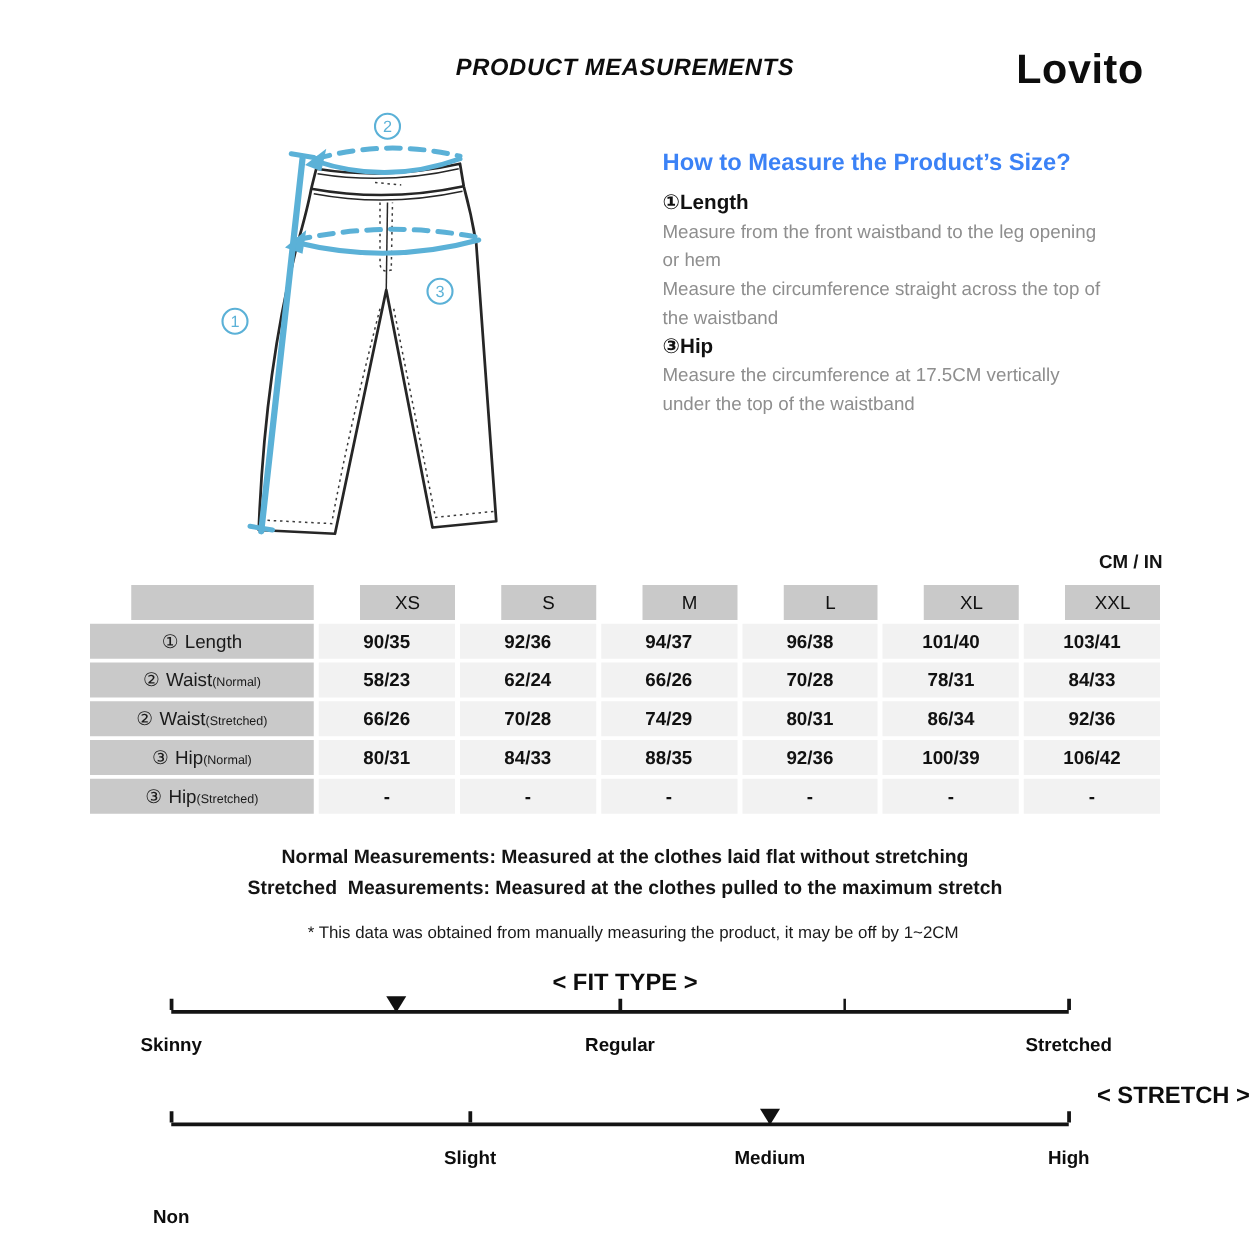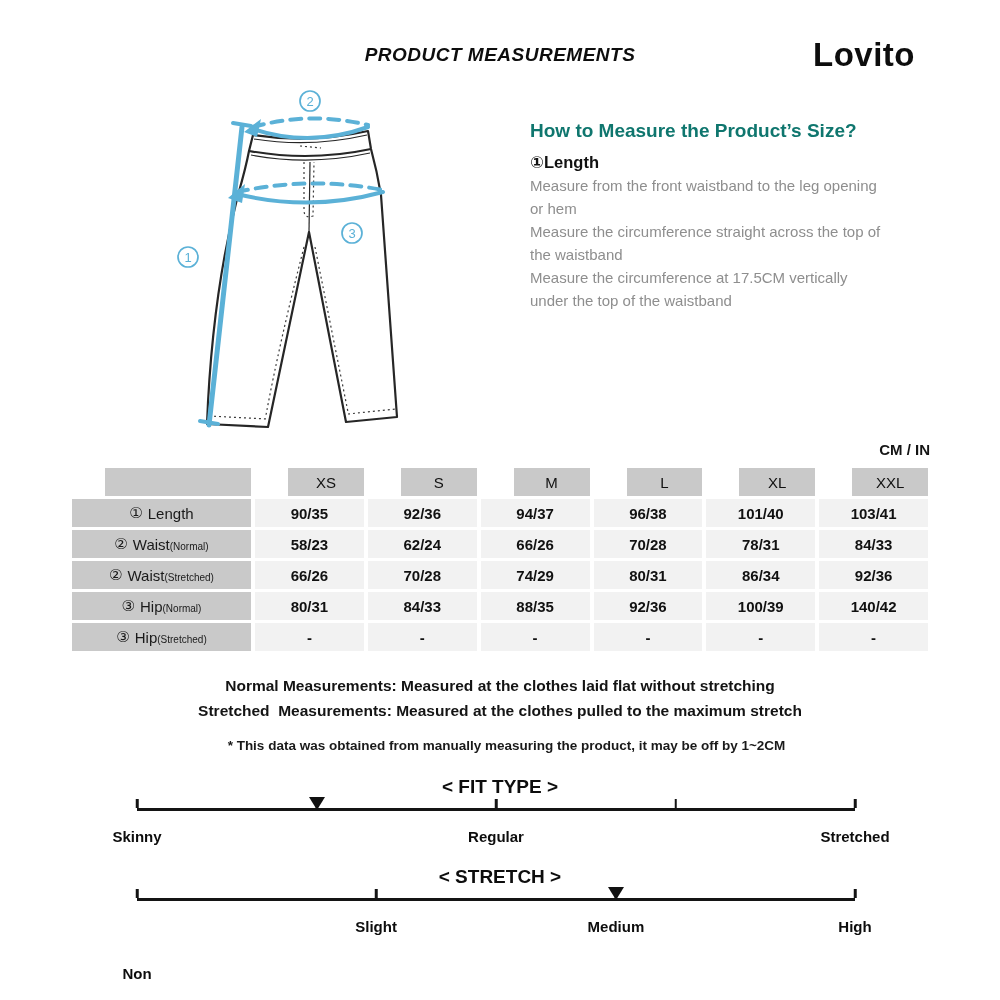--- a/index.html
+++ b/index.html
@@ -9,21 +9,21 @@
     overflow:hidden;
   }
   .abs{position:absolute;}
 
   
   .page-title{left:0;right:0;top:44px;text-align:center;font-size:19px;font-weight:700;letter-spacing:.5px;color:#0d0d0d;font-style:italic;}
   .brand{right:85px;top:36px;font-size:33px;font-weight:700;color:#0d0d0d;letter-spacing:.5px;}
 
   
   .howto{left:530px;top:120px;width:408px;}
-  .howto h2{margin:0 0 9px 0;font-size:19px;font-weight:700;color:#0f766e;}
+  .howto h2{margin:0 0 9px 0;font-size:19px;font-weight:700;color:#3b82f6;}
   .hitem-label{font-size:16.5px;font-weight:700;line-height:23px;color:#111;}
   .hitem-desc{font-size:15px;line-height:23px;color:#8e8e8e;width:352px;}
 
   
   .diagram{left:150px;top:85px;width:370px;height:360px;}
   .outline{fill:#ffffff;stroke:#262626;stroke-width:2.2;stroke-linejoin:round;}
   .pline{fill:none;stroke:#262626;stroke-width:2;}
   .thin{fill:none;stroke:#262626;stroke-width:1.2;}
   .dots{fill:none;stroke:#3a3a3a;stroke-width:1.2;stroke-dasharray:2 3;}
   .c-dash{fill:none;stroke:#5bb1d7;stroke-width:4;stroke-linecap:round;stroke-dasharray:11 8;}
@@ -40,21 +40,21 @@
     grid-template-columns:179px repeat(6,1fr);gap:3px 4px;}
   .cell{height:28px;display:flex;align-items:center;justify-content:center;font-size:15px;}
   .cell.head{background:#c9c9c9;font-weight:400;color:#111;margin-left:33px;}
   .cell.rowlabel{background:#c9c9c9;color:#1a1a1a;font-weight:400;}
   .cell.val{background:#f2f2f2;font-weight:700;color:#111;}
   .cnum{margin-right:5px;font-size:15px;}
   .sub{font-size:10px;position:relative;top:2px;}
 
   
   .note-line{left:0;right:0;text-align:center;font-size:15.5px;font-weight:700;color:#141414;white-space:pre-wrap;}
-  .disclaimer{left:0;right:0;text-align:center;font-size:13.5px;font-weight:700;color:#1a1a1a;padding-left:13px;}
+  .disclaimer{left:0;right:0;text-align:center;font-size:13.5px;font-weight:400;color:#1a1a1a;padding-left:13px;}
 
   
   .scale-title{left:0;right:0;text-align:center;font-size:19px;font-weight:700;color:#0d0d0d;}
   .track{left:137px;width:718px;height:12px;}
   .track .line{position:absolute;left:0;right:0;bottom:0;height:3px;background:#141414;}
   .tick{position:absolute;bottom:3px;width:2.5px;height:9px;background:#141414;transform:translateX(-50%);}
   .marker{position:absolute;bottom:1px;width:0;height:0;transform:translateX(-50%);
     border-left:8px solid transparent;border-right:8px solid transparent;border-top:13px solid #111;}
   .scale-label{position:absolute;transform:translateX(-50%);font-size:15px;font-weight:700;color:#0d0d0d;white-space:nowrap;}
   .labels-row{left:137px;width:718px;height:18px;}
@@ -111,20 +111,21 @@
 <div class="abs howto">
   <h2>How to Measure the Product’s Size?</h2>
   <div>
     <div class="hitem-label"><span>①</span><span>Length</span></div>
     <div class="hitem-desc">Measure from the front waistband to the leg opening or hem</div>
   </div>
   <div>
     <div class="hitem-desc">Measure the circumference straight across the top of the waistband</div>
   </div>
   <div>
+    <div class="hitem-label"><span>③</span><span>Hip</span></div>
     <div class="hitem-desc">Measure the circumference at 17.5CM vertically under the top of the waistband</div>
   </div>
 </div>
 
 <div class="abs unit-label">CM / IN</div>
 
 <div class="abs size-table">
   <div class="cell head"></div>
   <div class="cell head">XS</div>
   <div class="cell head">S</div>
@@ -172,21 +173,21 @@
   <div class="cell rowlabel">
       <span class="cnum">③</span>
       <span>Hip</span>
       <span class="sub">(Normal)</span>
     </div>
   <div class="cell val">80/31</div>
   <div class="cell val">84/33</div>
   <div class="cell val">88/35</div>
   <div class="cell val">92/36</div>
   <div class="cell val">100/39</div>
-  <div class="cell val">140/42</div>
+  <div class="cell val">106/42</div>
 
   <div class="cell rowlabel">
       <span class="cnum">③</span>
       <span>Hip</span>
       <span class="sub">(Stretched)</span>
     </div>
   <div class="cell val">-</div>
   <div class="cell val">-</div>
   <div class="cell val">-</div>
   <div class="cell val">-</div>
@@ -207,21 +208,21 @@
   <div class="tick" style="left: 75%;"></div>
   <div class="tick" style="left: 100%;"></div>
   <div class="marker" style="left: 25%;"></div>
 </div>
 <div class="abs labels-row" style="top:828px;">
   <span class="scale-label" style="left: 0%;">Skinny</span>
   <span class="scale-label" style="left: 50%;">Regular</span>
   <span class="scale-label" style="left: 100%;">Stretched</span>
 </div>
 
-<div class="abs scale-title" style="top:866px;">&lt; STRETCH &gt;</div>
+<div class="abs scale-title" style="top:866px;text-align:right;">&lt; STRETCH &gt;</div>
 <div class="abs track" style="top:889px;">
   <div class="line"></div>
   <div class="tick" style="left: 0%;"></div>
   <div class="tick" style="left: 33.3%;"></div>
   <div class="tick" style="left: 66.7%;"></div>
   <div class="tick" style="left: 100%;"></div>
   <div class="marker" style="left: 66.7%;"></div>
 </div>
 <div class="abs labels-row" style="top:918px;">
   <span class="scale-label" style="left: 0%; margin-top: 47px;">Non</span>

